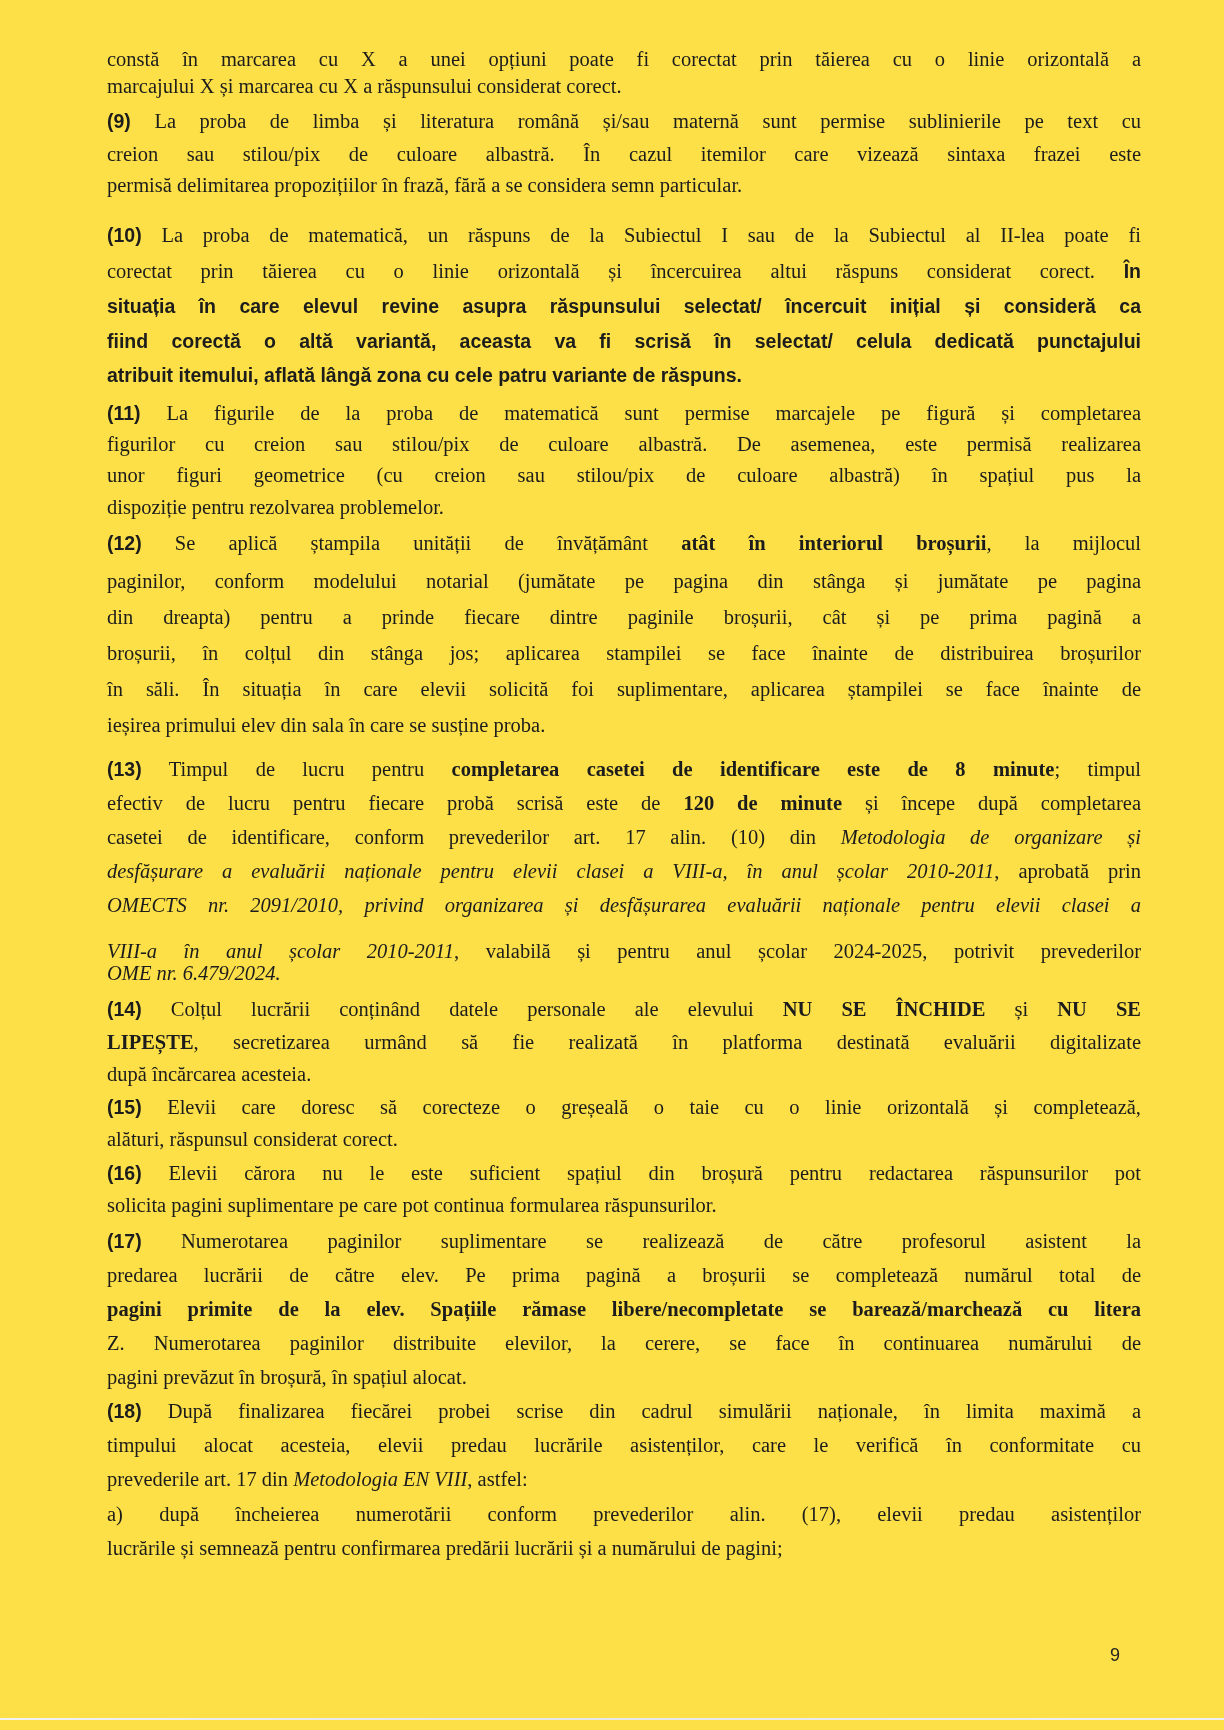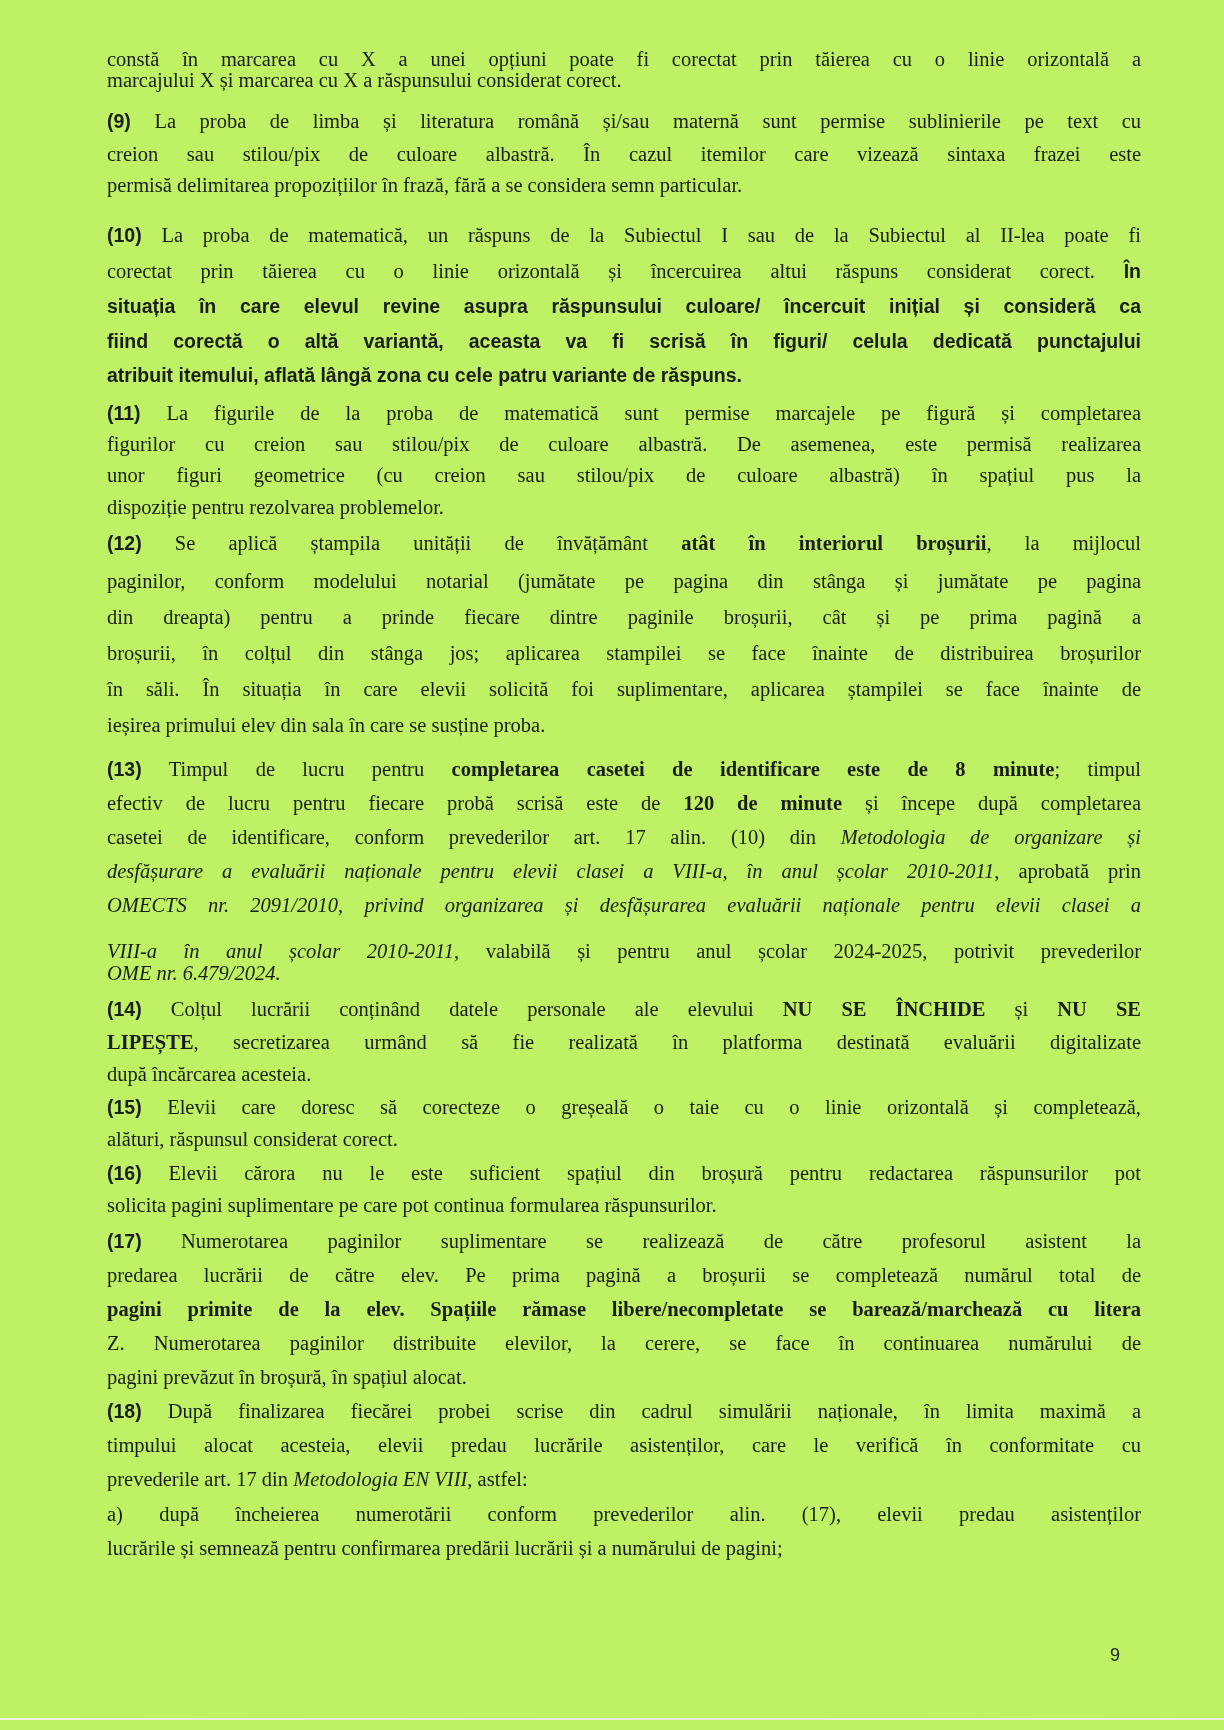--- a/index.html
+++ b/index.html
@@ -1,19 +1,19 @@
 <!DOCTYPE html>
 <html><head>
 <meta charset="utf-8">
 <style>
   html, body { margin: 0; padding: 0; background: #ffffff; }
   body { width: 1224px; height: 1730px; position: relative; overflow: hidden; }
   .page {
     position: absolute; left: 0; top: 0; width: 1224px; height: 1730px;
-    background: #bef264;
+    background: #fde047;
   }
   .content {
     position: absolute; left: 107px; top: 46px; width: 1034px;
     font-family: "Liberation Serif", "DejaVu Serif", serif;
     font-size: 20.5px; color: #1c1c1c;
   }
   .line {
     position: absolute; left: 0; width: 1034px;
     white-space: nowrap; line-height: 26px; height: 26px;
   }
@@ -30,28 +30,28 @@
     position: absolute; left: 0; top: 1718px; width: 1224px; height: 2px;
     background: linear-gradient(90deg, #f2f2f2, #e6e6e6 40%, #f0f0f0);
   }
 </style>
 </head>
 <body>
 
 <div class="page">
   <div class="content" id="content">
       <div class="line just" style="top: 0px;"><span>constă în marcarea cu X a unei opțiuni poate fi corectat prin tăierea cu o linie orizontală a</span></div>
-      <div class="line" style="top: 21px;"><span>marcajului X și marcarea cu X a răspunsului considerat corect.</span></div>
+      <div class="line" style="top: 27px;"><span>marcajului X și marcarea cu X a răspunsului considerat corect.</span></div>
       <div class="line just" style="top: 62px;"><span class="bs">(9)</span><span> La proba de limba și literatura română și/sau maternă sunt permise sublinierile pe text cu</span></div>
       <div class="line just" style="top: 95px;"><span>creion sau stilou/pix de culoare albastră. În cazul itemilor care vizează sintaxa frazei este</span></div>
       <div class="line" style="top: 126px;"><span>permisă delimitarea propozițiilor în frază, fără a se considera semn particular.</span></div>
       <div class="line just" style="top: 176px;"><span class="bs">(10)</span><span> La proba de matematică, un răspuns de la Subiectul I sau de la Subiectul al II-lea poate fi</span></div>
       <div class="line just" style="top: 212px;"><span>corectat prin tăierea cu o linie orizontală și încercuirea altui răspuns considerat corect. </span><span class="bs">În</span></div>
-      <div class="line just" style="top: 247px;"><span class="bs">situația în care elevul revine asupra răspunsului culoare/ încercuit inițial și consideră ca</span></div>
-      <div class="line just" style="top: 282px;"><span class="bs">fiind corectă o altă variantă, aceasta va fi scrisă în figuri/ celula dedicată punctajului</span></div>
+      <div class="line just" style="top: 247px;"><span class="bs">situația în care elevul revine asupra răspunsului selectat/ încercuit inițial și consideră ca</span></div>
+      <div class="line just" style="top: 282px;"><span class="bs">fiind corectă o altă variantă, aceasta va fi scrisă în selectat/ celula dedicată punctajului</span></div>
       <div class="line" style="top: 316px;"><span class="bs">atribuit itemului, aflată lângă zona cu cele patru variante de răspuns.</span></div>
       <div class="line just" style="top: 354px;"><span class="bs">(11)</span><span> La figurile de la proba de matematică sunt permise marcajele pe figură și completarea</span></div>
       <div class="line just" style="top: 385px;"><span>figurilor cu creion sau stilou/pix de culoare albastră. De asemenea, este permisă realizarea</span></div>
       <div class="line just" style="top: 416px;"><span>unor figuri geometrice (cu creion sau stilou/pix de culoare albastră) în spațiul pus la</span></div>
       <div class="line" style="top: 448px;"><span>dispoziție pentru rezolvarea problemelor.</span></div>
       <div class="line just" style="top: 484px;"><span class="bs">(12)</span><span> Se aplică ștampila unității de învățământ </span><span class="b">atât în interiorul broșurii</span><span>, la mijlocul</span></div>
       <div class="line just" style="top: 522px;"><span>paginilor, conform modelului notarial (jumătate pe pagina din stânga și jumătate pe pagina</span></div>
       <div class="line just" style="top: 558px;"><span>din dreapta) pentru a prinde fiecare dintre paginile broșurii, cât și pe prima pagină a</span></div>
       <div class="line just" style="top: 594px;"><span>broșurii, în colțul din stânga jos; aplicarea stampilei se face înainte de distribuirea broșurilor</span></div>
       <div class="line just" style="top: 630px;"><span>în săli. În situația în care elevii solicită foi suplimentare, aplicarea ștampilei se face înainte de</span></div>

